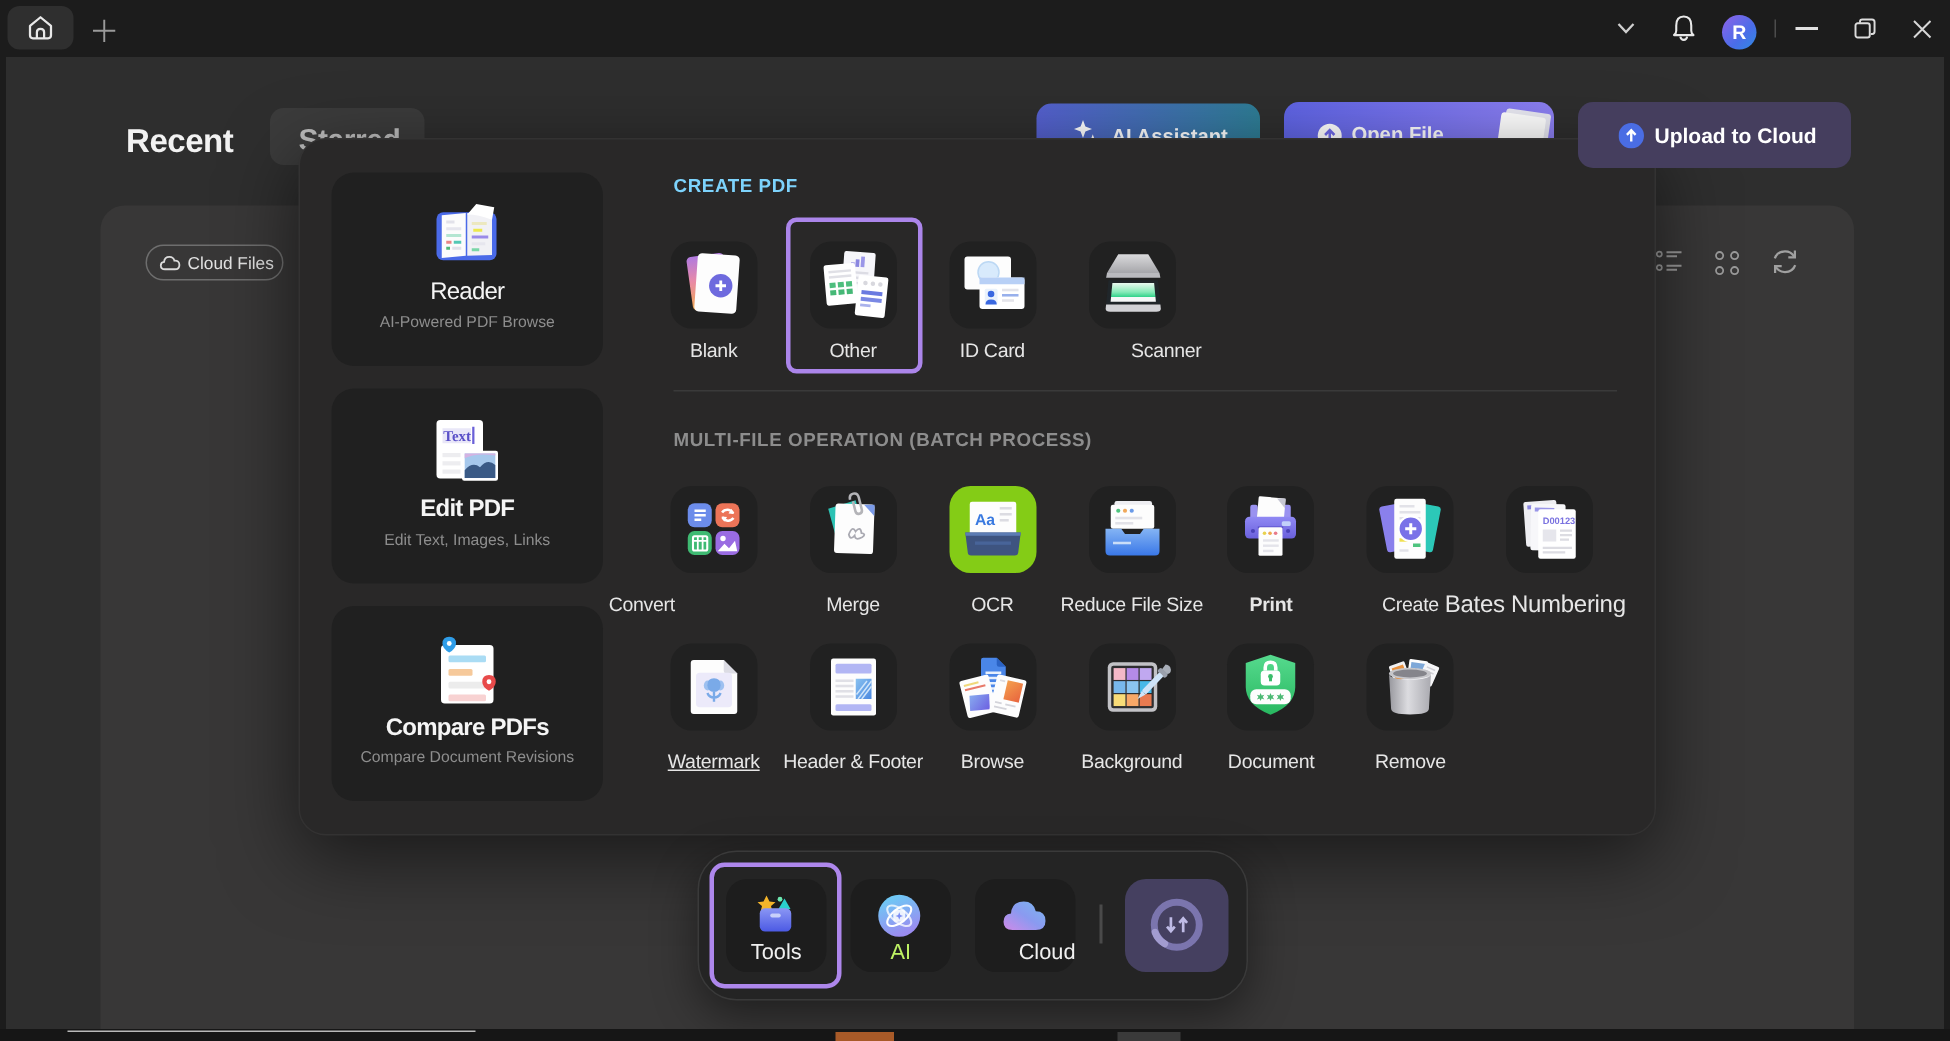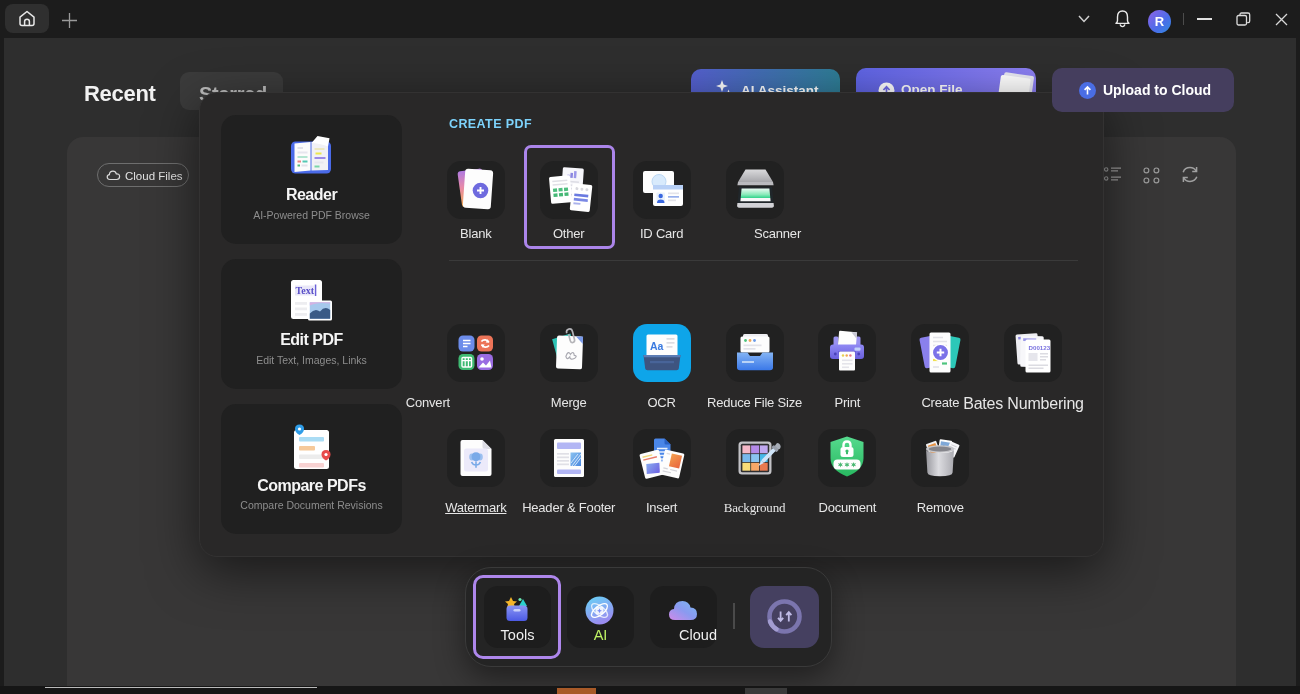--- a/index.html
+++ b/index.html
@@ -111,21 +111,21 @@
       <path d="M14.5 27.5 H19.5" stroke="#54c8b4"></path>
       <path d="M9.5 31.5 H12" stroke="#52b879"></path>
         <path d="M13.5 31.5 H19.5" stroke="#e2e2ea"></path>
       <path d="M26.5 15 H36.5" stroke="#ece8c0"></path>
       <path d="M27.5 19.5 H33.5" stroke="#ece84e"></path>
       <path d="M26.5 24 H37.5" stroke="#9a8ae8"></path>
       <path d="M26.5 28.5 H35.5" stroke="#e6e6ee"></path>
       <path d="M26.5 32.5 H31.5" stroke="#7ad6a8"></path>
     </g>
   </svg>
-  <div class="abs" style="left:221px; top:186px; width:181px; text-align:center; color:#f5f5f5; font-size:16px; font-weight:bold; letter-spacing:-.5px;">Reader</div>
+  <div class="abs" style="left:221px; top:186px; width:181px; text-align:center; color:#f5f5f5; font-size:16px; font-weight:normal; letter-spacing:-.5px;">Reader</div>
   <div class="abs" style="left:221px; top:209px; width:181px; text-align:center; color:#8d8d8d; font-size:10.5px;">AI-Powered PDF Browse</div>
 
   <svg class="abs" style="left:289px; top:278px;" width="44" height="44" viewBox="0 0 44 44">
     <rect x="2" y="2" width="31" height="39" rx="2.5" fill="#fff"></rect>
     <rect x="6" y="7.5" width="19" height="10" fill="#e9e7f8"></rect>
     <text x="6.5" y="15.8" font-family="Liberation Serif, serif" font-size="10" font-weight="bold" fill="#5a50c8">Text</text>
     <rect x="25.8" y="6.5" width="1.5" height="11.5" fill="#6a60d8"></rect>
     <rect x="6" y="24" width="12" height="2.8" fill="#ededf0"></rect>
     <rect x="6" y="29.5" width="12" height="2.8" fill="#ededf0"></rect>
     <rect x="6" y="35" width="12" height="2.8" fill="#ededf0"></rect>
@@ -147,20 +147,21 @@
     <rect x="8" y="39" width="25" height="4.5" rx="1" fill="#f8d2d2"></rect>
     <path d="M8.5 0.5 Q13 0.5 13 5 Q13 8.5 8.5 11 Q4 8.5 4 5 Q4 0.5 8.5 0.5 Z" fill="#2f9de8"></path>
     <circle cx="8.5" cy="5" r="1.6" fill="#fff"></circle>
     <path d="M35 26 Q39.5 26 39.5 30.5 Q39.5 34 35 36.5 Q30.5 34 30.5 30.5 Q30.5 26 35 26 Z" fill="#e84a4a"></path>
     <circle cx="35" cy="30.5" r="1.6" fill="#fff"></circle>
   </svg>
   <div class="abs" style="left:221px; top:477px; width:181px; text-align:center; color:#f5f5f5; font-size:16px; font-weight:bold; letter-spacing:-.5px;">Compare PDFs</div>
   <div class="abs" style="left:221px; top:499px; width:181px; text-align:center; color:#8d8d8d; font-size:10.5px;">Compare Document Revisions</div>
 
   <div class="abs" style="left:449px; top:117px; color:#7dd3fc; font-size:12.5px; font-weight:bold; letter-spacing:.4px;">CREATE PDF</div>
+  <div class="abs" style="left:449px; top:286px; color:#8d8d8d; font-size:12.5px; font-weight:bold; letter-spacing:.4px;">MULTI-FILE OPERATION (BATCH PROCESS)</div>
   <div class="abs" style="left:449px; top:260px; width:629px; height:1px; background:#3a3a3a;"></div>
 
   <div class="abs" style="left:446.8px; top:161px; width:58px; height:58px; background:#212121; border-radius:14px;">
       <svg class="abs" style="left:0; top:0;" width="58" height="58" viewBox="0 0 58 58">
 <defs>
           <linearGradient id="gBlank" x1="0" y1="0" x2="0" y2="1">
 <stop offset="0" stop-color="#b07ae0"></stop>
             <stop offset=".45" stop-color="#e88aa8"></stop>
             <stop offset="1" stop-color="#f0aa4e"></stop>
           </linearGradient>
@@ -273,21 +274,21 @@
           <rect x="16.5" y="12" width="26" height="33" rx="2" fill="#fdfdfd"></rect>
 <path d="M42.5 12 L42.5 19.5 L35.5 12.3 Z" fill="#7a9ae8"></path>
 <path d="M26 32.5 q2.2-6.5 4.4-2.2 q3.2-4.2 4 1 q3.6 .5 .5 2.7 q-4.5 2.7-5-1 q-2.7 3.7-3.9-0.5Z" fill="none" stroke="#aaaab2" stroke-width="1.2"></path>
         </g>
 <g transform="rotate(-14 30 12)">
           <path d="M27.5 8.5 Q27.5 5 30.5 5 Q33.5 5 33.5 8.5 L33.5 16.5 Q33.5 19 31.3 19 Q29.1 19 29.1 16.5 L29.1 10" fill="none" stroke="#b4b4b8" stroke-width="1.7"></path>
         </g>
 </svg>
     </div>
   <div class="abs" style="left:498.7px; top:395px; width:140px; text-align:center; color:#e6e6e6; font-size:13px; letter-spacing:-.2px;">Merge</div>
-  <div class="abs" style="left:632.6px; top:324px; width:58px; height:58px; background:#0ea5e9; border-radius:14px;">
+  <div class="abs" style="left:632.6px; top:324px; width:58px; height:58px; background:#84cc16; border-radius:14px;">
       <svg class="abs" style="left:0; top:0;" width="58" height="58" viewBox="0 0 58 58">
 <rect x="13.5" y="10.5" width="31" height="22" rx="1.5" fill="#fdfdfd"></rect>
 <text x="17" y="26" font-family="Liberation Sans,sans-serif" font-weight="bold" font-size="10.5" fill="#3a7ae0">Aa</text>
 <rect x="33.5" y="14" width="8" height="1.7" fill="#dcdce2"></rect>
 <rect x="33.5" y="18" width="8" height="1.7" fill="#dcdce2"></rect>
 <rect x="33.5" y="22" width="6" height="1.7" fill="#dcdce2"></rect>
 <path d="M10.5 31 L47.5 31 L45.8 44.5 Q45.6 46.3 43.6 46.3 L14.4 46.3 Q12.4 46.3 12.2 44.5 Z" fill="#3e5480"></path>
 <path d="M10.5 31 L47.5 31 L47.2 33.2 L10.8 33.2 Z" fill="#5c7cb4"></path>
 <rect x="17" y="37" width="24" height="2.2" fill="#486499"></rect>
 </svg>
@@ -334,21 +335,21 @@
 <path d="M20.5 27 H37.5 L37 32 H21 Z" fill="#544ac6"></path>
 <rect x="21" y="27.5" width="16" height="19" rx="1" fill="#fdfdfd"></rect>
 <circle cx="25" cy="31.5" r="1.2" fill="#e8d24e"></circle>
         <circle cx="28.7" cy="31.5" r="1.2" fill="#f0a84e"></circle>
         <circle cx="32.4" cy="31.5" r="1.2" fill="#e8798a"></circle>
 <rect x="24" y="35.5" width="10.5" height="1.6" fill="#e4e4ea"></rect>
 <rect x="24" y="39" width="10.5" height="1.6" fill="#e4e4ea"></rect>
 <rect x="24" y="42.5" width="7" height="1.6" fill="#e4e4ea"></rect>
 </svg>
     </div>
-  <div class="abs" style="left:777.4px; top:395px; width:140px; text-align:center; color:#e6e6e6; font-size:13px; letter-spacing:-.2px;">Print</div>
+  <div class="abs" style="left:777.4px; top:395px; width:140px; text-align:center; color:#e6e6e6; font-size:13px; letter-spacing:-.2px;font-weight:bold;">Print</div>
   <div class="abs" style="left:911.3px; top:324px; width:58px; height:58px; background:#212121; border-radius:14px;">
       <svg class="abs" style="left:0; top:0;" width="58" height="58" viewBox="0 0 58 58">
 <g transform="rotate(-11 18 28)">
           <rect x="11" y="12.5" width="17" height="31" rx="2" fill="#8a80ec"></rect>
         </g>
 <g transform="rotate(11 40 28)">
           <rect x="30" y="12.5" width="17" height="31" rx="2" fill="#2cc8b8"></rect>
         </g>
 <rect x="18.5" y="8.5" width="21" height="40" rx="1.5" fill="#fdfdfd"></rect>
 <path d="M22 13.5 H32 M22 17.5 H36 M22 21.5 H36" stroke="#e2e2e8" stroke-width="1.6"></path>
@@ -437,21 +438,21 @@
               <stop offset="0" stop-color="#f4a04e"></stop>
               <stop offset="1" stop-color="#e8643e"></stop>
             </linearGradient>
           </defs>
 <rect x="36.5" y="25" width="10.5" height="13" fill="url(#gIns2)"></rect>
 <path d="M31.5 41 H36 M38.5 41 H45.5 M31.5 44 H40" stroke="#d4d4da" stroke-width="1.2"></path>
 <rect x="31.5" y="25.5" width="3.5" height="1.2" fill="#dcdce2"></rect>
         </g>
 </svg>
     </div>
-  <div class="abs" style="left:591.6px; top:500px; width:140px; text-align:center; color:#e6e6e6; font-size:13px; letter-spacing:-.2px;">Insert</div>
+  <div class="abs" style="left:591.6px; top:500px; width:140px; text-align:center; color:#e6e6e6; font-size:13px; letter-spacing:-.2px;">Browse</div>
   <div class="abs" style="left:725.5px; top:429px; width:58px; height:58px; background:#212121; border-radius:14px;">
       <svg class="abs" style="left:0; top:0;" width="58" height="58" viewBox="0 0 58 58">
 <rect x="12.5" y="12.5" width="33" height="33" rx="3.5" fill="#c2c2c6"></rect>
 <rect x="14.8" y="14.8" width="28.4" height="28.4" rx="1.5" fill="#2e2e30"></rect>
 <rect x="16.4" y="16.4" width="7.9" height="7.9" fill="#f4b8c8"></rect>
         <rect x="25.1" y="16.4" width="7.9" height="7.9" fill="#b48ae8"></rect>
         <rect x="33.8" y="16.4" width="7.9" height="7.9" fill="#c0a8f0"></rect>
 <rect x="16.4" y="25.1" width="7.9" height="7.9" fill="#78b8ec"></rect>
         <rect x="25.1" y="25.1" width="7.9" height="7.9" fill="#8ac4f0"></rect>
         <rect x="33.8" y="25.1" width="7.9" height="7.9" fill="#48b8e8"></rect>
@@ -459,21 +460,21 @@
         <rect x="25.1" y="33.8" width="7.9" height="7.9" fill="#f8a868"></rect>
         <rect x="33.8" y="33.8" width="7.9" height="7.9" fill="#e87a50"></rect>
 <g transform="rotate(44 41 28)">
 <path d="M38.5 11 Q41 9 43.5 11 Q45.5 13 43.5 15 L39 15 Z" fill="#a8aeb8"></path>
 <rect x="37.4" y="14.5" width="7.2" height="3.6" rx="1.4" fill="#9aa0ac"></rect>
 <rect x="39.1" y="17.5" width="3.9" height="17" rx="1" fill="#cfe4f8"></rect>
 <path d="M39.3 34.5 L42.8 34.5 L41.05 40.5 Z" fill="#cfe4f8"></path>
 </g>
 </svg>
     </div>
-  <div class="abs" style="left:684.5px; top:500px; width:140px; text-align:center; color:#e6e6e6; font-size:13px; letter-spacing:-.2px;font-family:Liberation Serif, serif;">Background</div>
+  <div class="abs" style="left:684.5px; top:500px; width:140px; text-align:center; color:#e6e6e6; font-size:13px; letter-spacing:-.2px;">Background</div>
   <div class="abs" style="left:818.4px; top:429px; width:58px; height:58px; background:#212121; border-radius:14px;">
       <svg class="abs" style="left:0; top:0;" width="58" height="58" viewBox="0 0 58 58">
 <defs>
           <linearGradient id="gEnc" x1="0" y1="0" x2="0" y2="1">
             <stop offset="0" stop-color="#56da8e"></stop>
             <stop offset="1" stop-color="#28b860"></stop>
           </linearGradient>
         </defs>
 <path d="M29 7.5 L45.5 13 L45.5 29 Q45.5 41 29 47.5 Q12.5 41 12.5 29 L12.5 13 Z" fill="url(#gEnc)"></path>
 <rect x="22.5" y="18" width="13" height="10" rx="2.5" fill="#fff"></rect>

